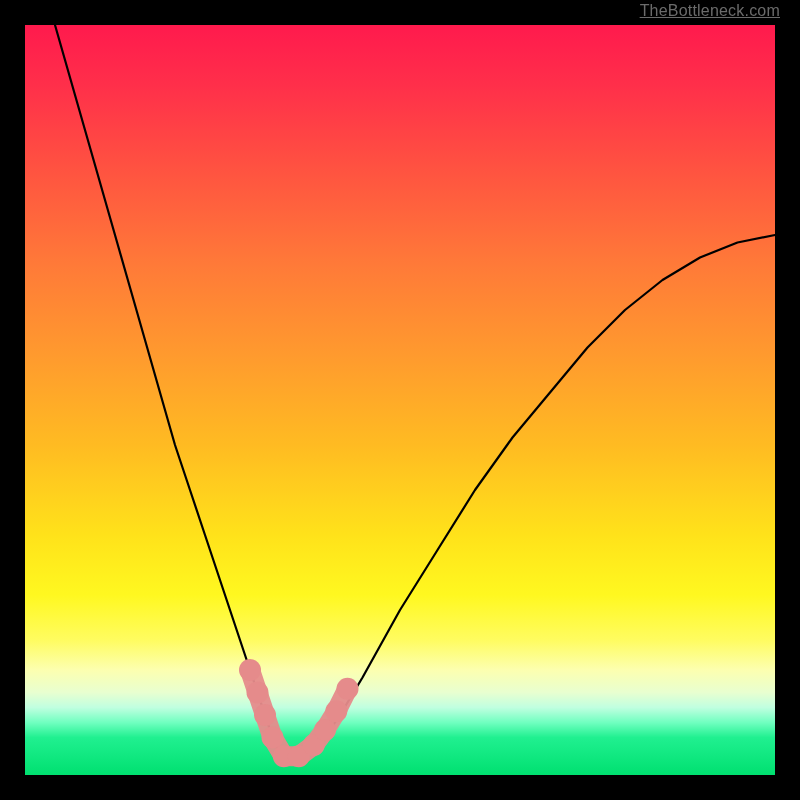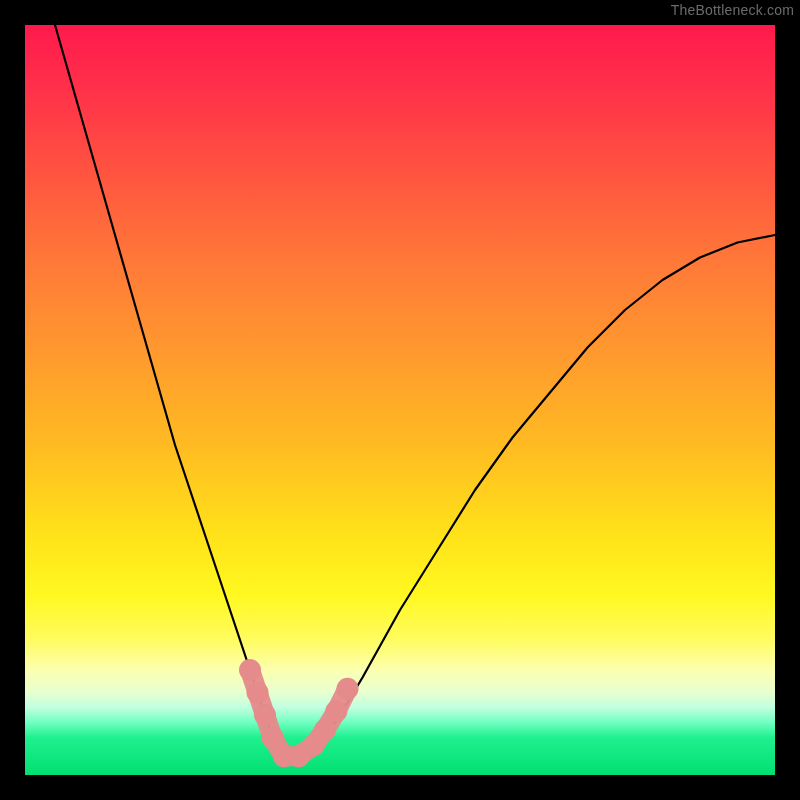--- a/index.html
+++ b/index.html
@@ -31,26 +31,27 @@
       #e8ffd0 89%,
       #c0ffe0 91%,
       #70ffc0 93%,
       #20f090 95%,
       #00e070 100%
     );
   }
   .watermark {
     position: absolute;
     top: 2px;
-    right: 6px;
+    right: 20px;
     color: #6b6b6b;
-    font-size: 14px;
+    font-size: 16px;
     font-weight: 500;
     letter-spacing: 0.2px;
     user-select: none;
+    text-decoration: underline;
   }
   svg.overlay {
     position: absolute;
     left: 0;
     top: 0;
     width: 800px;
     height: 800px;
   }
 </style>
 </head>

